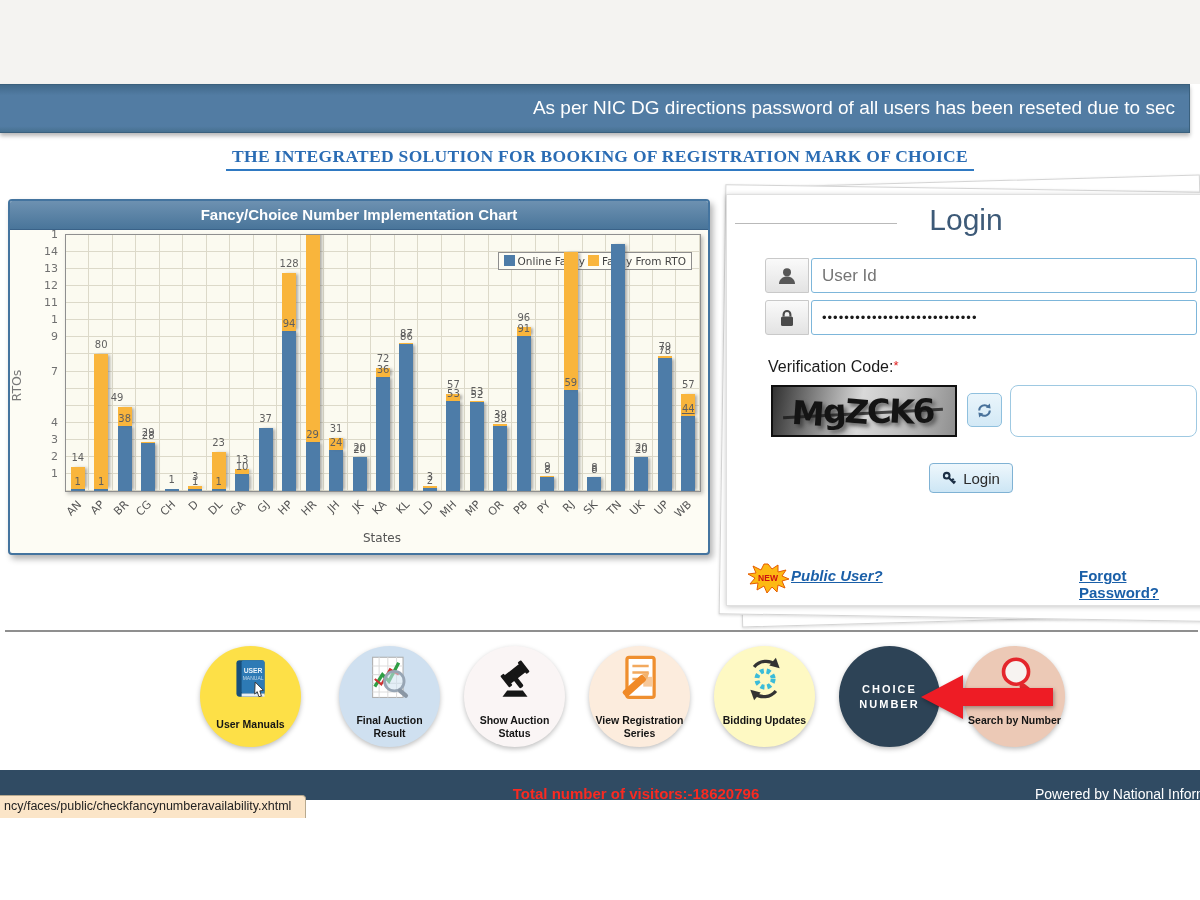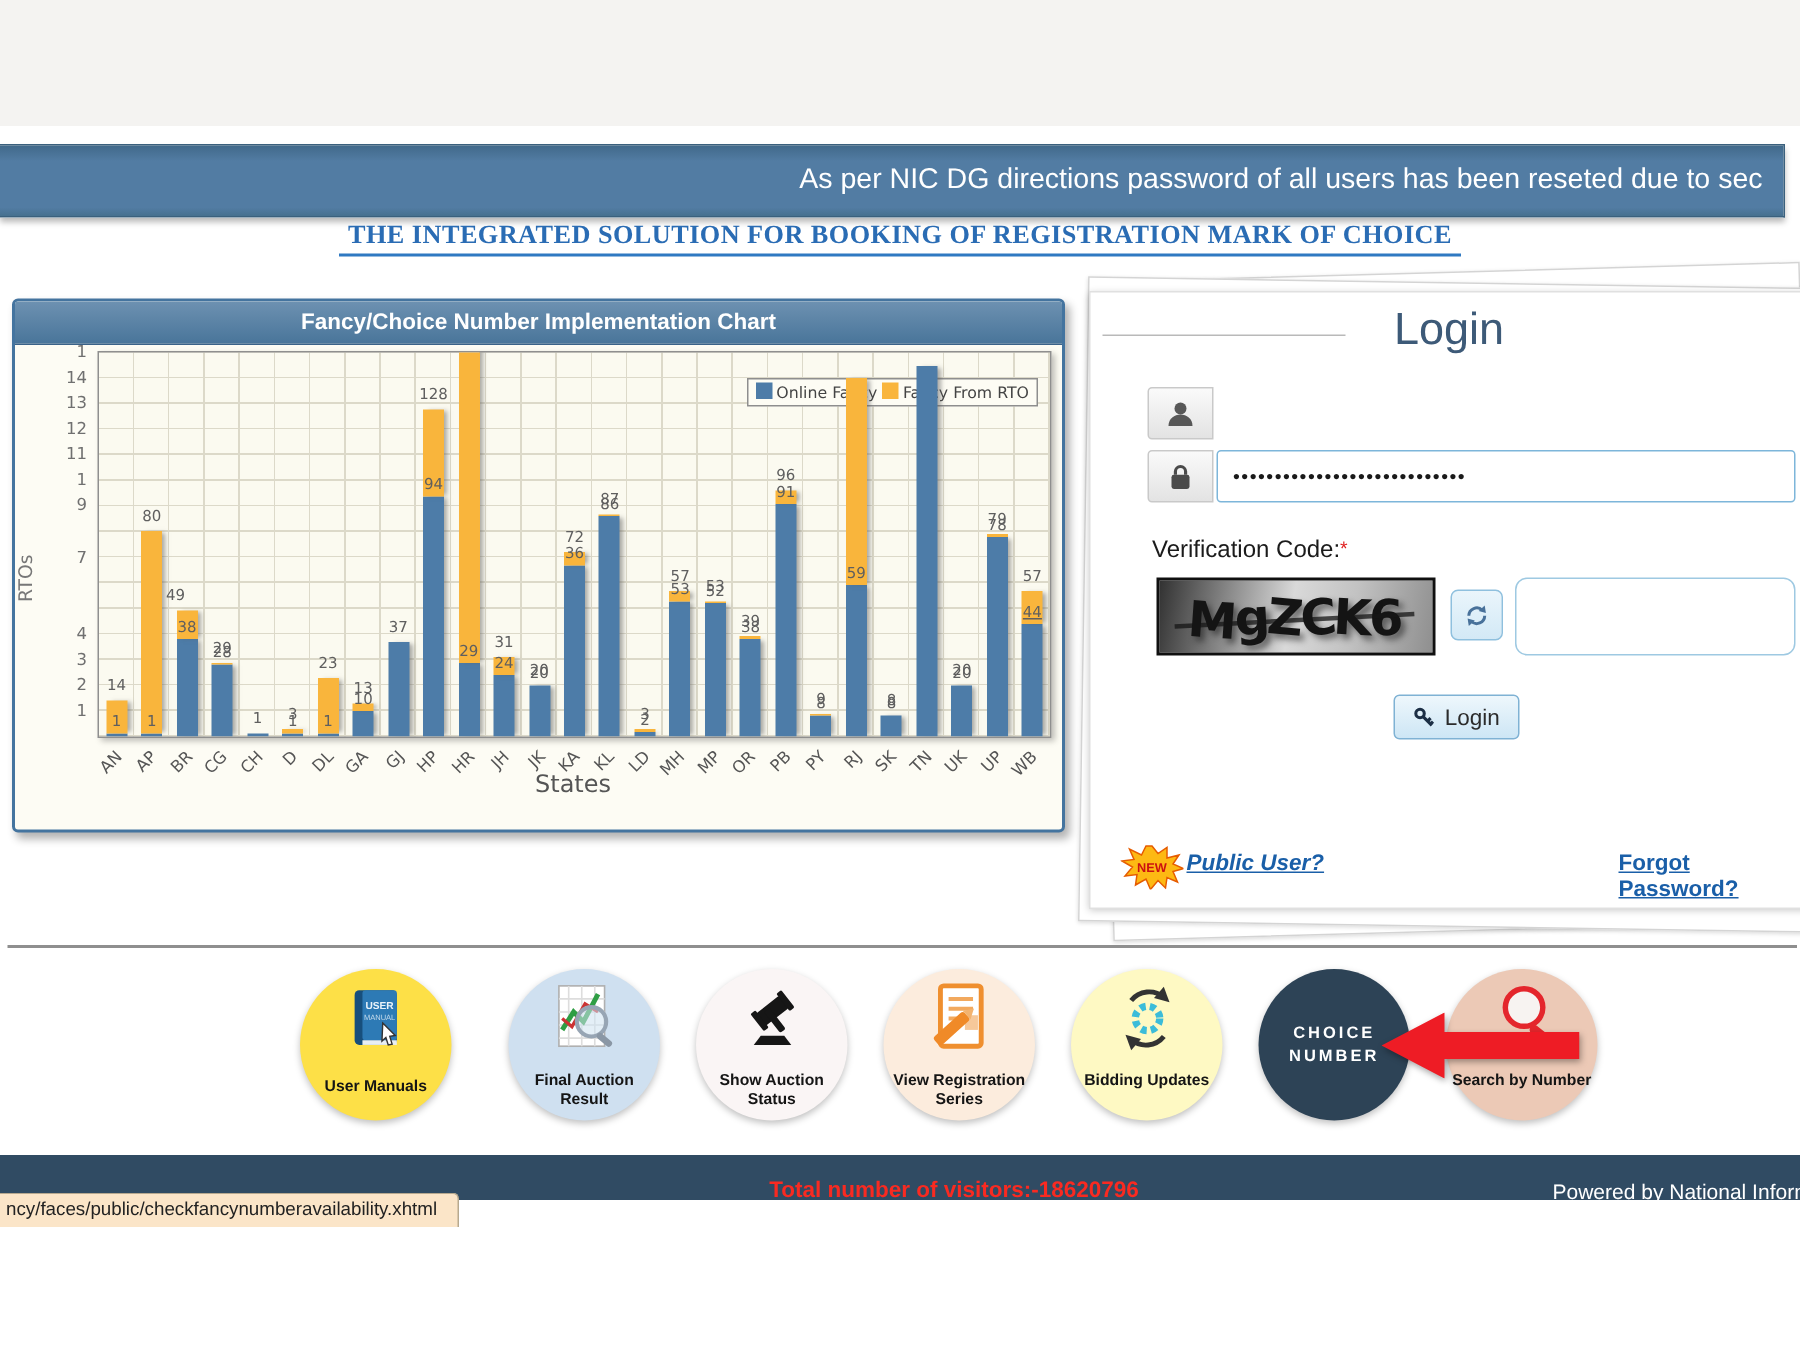--- a/index.html
+++ b/index.html
@@ -1,21 +1,21 @@
 <!DOCTYPE html>
 <html><head>
 <meta charset="utf-8">
 <style>
   html,body{margin:0;padding:0;}
   body{width:1200px;height:900px;position:relative;overflow:hidden;background:#fff;
        font-family:"Liberation Sans",sans-serif;}
 
   
   .top-strip{position:absolute;left:0;top:0;width:1200px;height:84px;background:#f4f3f1;}
-  .announce{position:absolute;left:0;top:96px;width:1190px;height:49px;box-sizing:border-box;
+  .announce{position:absolute;left:0;top:84px;width:1190px;height:49px;box-sizing:border-box;
     background:linear-gradient(#41698a,#527ca3 22%,#527ca3 88%,#46708f);
     border:1px solid #3a607d;border-left:none;box-shadow:0 3px 4px rgba(0,0,0,.28);}
   .announce-text{position:absolute;right:14px;top:12px;color:#fff;font-size:19px;white-space:nowrap;}
 
   .heading{position:absolute;left:0;top:146px;width:1200px;text-align:center;}
   .heading span{font-family:"Liberation Serif",serif;font-weight:bold;font-size:17.5px;color:#2a6cb4;
     border-bottom:2px solid #2f79c2;padding:0 6px 3px;letter-spacing:.3px;}
 
   
   .chart-panel{position:absolute;left:8px;top:199px;width:702px;height:356px;background:#fdfcf4;
@@ -36,22 +36,22 @@
   .bar-label{position:absolute;font-family:"DejaVu Sans",sans-serif;font-size:10px;color:#5f5f5f;
     width:34px;text-align:center;line-height:11px;}
   .ytick{position:absolute;font-family:"DejaVu Sans",sans-serif;font-size:11px;color:#707070;
     width:34px;text-align:right;}
   .xtick{position:absolute;font-family:"DejaVu Sans",sans-serif;font-size:11px;color:#555;
     width:30px;text-align:right;transform:rotate(-45deg);transform-origin:right top;}
   .legend{position:absolute;top:17px;right:8px;display:flex;gap:3px;align-items:center;
     background:#fdfcf4;border:1px solid #8e8e8e;padding:2px 5px;
     font-family:"DejaVu Sans",sans-serif;font-size:10.5px;color:#444;}
   .legend .sw{width:11px;height:11px;display:inline-block;margin-right:3px;vertical-align:-1px;}
-  .x-axis-title{position:absolute;left:55px;top:283px;width:634px;text-align:center;
-    font-family:"DejaVu Sans",sans-serif;font-size:16px;color:#555;}
+  .x-axis-title{position:absolute;left:55px;top:301px;width:634px;text-align:center;
+    font-family:"DejaVu Sans",sans-serif;font-size:12px;color:#555;}
   .y-axis-title{position:absolute;left:-9px;top:148px;transform:rotate(-90deg);
     font-family:"DejaVu Sans",sans-serif;font-size:12.5px;color:#777;}
 
   
   .sheet{position:absolute;background:#fff;border:1px solid #d4d4d4;box-shadow:0 1px 3px rgba(0,0,0,.15);}
   .sheet-a{left:736px;top:181px;width:468px;height:438px;transform:rotate(-1.6deg);}
   .sheet-b{left:722px;top:188px;width:482px;height:428px;transform:rotate(.9deg);}
   .login-card{position:absolute;left:726px;top:194px;width:478px;height:410px;background:#fff;
     border:1px solid #e0e0e0;box-shadow:0 1px 5px rgba(0,0,0,.22);}
   .login-divider{position:absolute;left:8px;top:28px;width:162px;border-top:1px solid #b9b9b9;}
@@ -287,20 +287,21 @@
   <div class="login-divider"></div>
   <div class="login-title">Login</div>
 
   <div class="field-row row-user">
     <div class="icon-box">
       <svg width="20" height="20" viewBox="0 0 20 20">
           <circle cx="10" cy="6.3" r="4" fill="#575757"></circle>
           <path d="M2 18c0-5 4-7.6 8-7.6s8 2.6 8 7.6z" fill="#575757"></path>
         </svg>
     </div>
+    <input class="text-input" type="text" placeholder="User Id" style="">
   </div>
 
   <div class="field-row row-pass">
     <div class="icon-box">
       <svg width="20" height="20" viewBox="0 0 20 20">
           <rect x="4" y="8.5" width="12" height="9.5" rx="1.6" fill="#4a4a4a"></rect>
           <path d="M6.6 8.5V6.4a3.4 3.4 0 0 1 6.8 0v2.1" stroke="#4a4a4a" stroke-width="2.1" fill="none"></path>
         </svg>
     </div>
     <input class="text-input pass-input" type="text" value="••••••••••••••••••••••••••••" style="">

